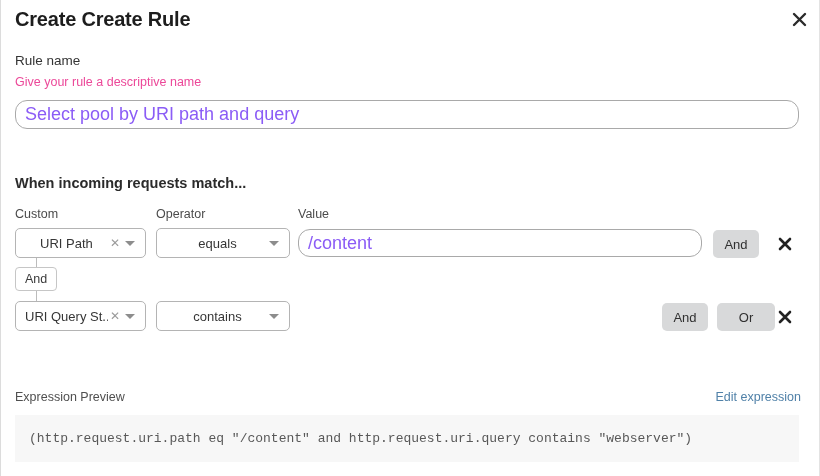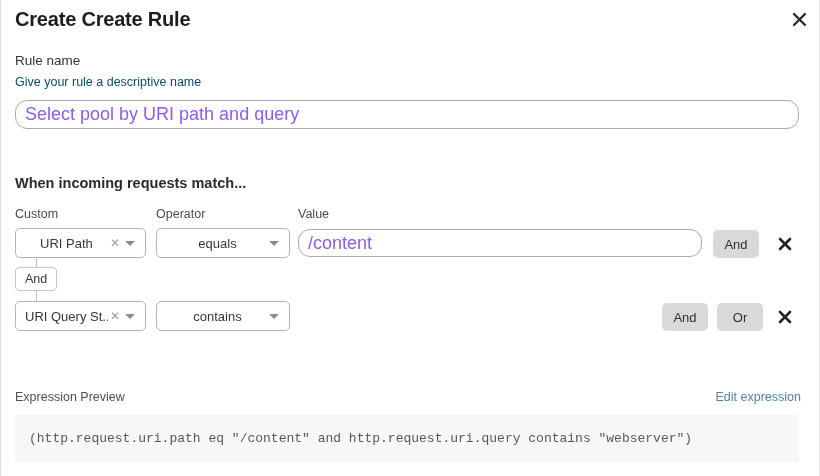--- a/index.html
+++ b/index.html
@@ -30,21 +30,21 @@
   .title {
     position: absolute; left: 14px; top: 8px;
     font-size: 20px; font-weight: bold;
     color: #1d1d1d; letter-spacing: -0.2px;
   }
 
   .section-label {
     position: absolute; font-size: 13.5px; color: #343434;
   }
   .helper-text {
-    position: absolute; font-size: 12.5px; color: #0c4a6e;
+    position: absolute; font-size: 12.5px; color: #ec4899;
   }
   .group-heading {
     position: absolute; font-size: 14.5px; font-weight: bold; color: #2b2b2b;
   }
   .col-label {
     position: absolute; font-size: 12.5px; color: #4b4b4b;
   }
 
   .text-input {
     position: absolute;
@@ -200,21 +200,21 @@
     <span class="chevron"></span>
   </div>
 
   <div class="select-box" style="left:155px; top:301px; width:134px;">
     <span class="select-text">contains</span>
     <span class="chevron"></span>
   </div>
 
 
   <button class="pill-btn" style="left:661px; top:303px; width:46px;">And</button>
-  <button class="pill-btn" style="left:716px; top:303px; width:46px;">Or</button>
+  <button class="pill-btn" style="left:716px; top:303px; width:58px;">Or</button>
 
   <button class="row-delete" style="left:773px; top:306px;">
     <svg width="14" height="14" viewBox="0 0 14 14">
       <path d="M2 2 L12 12 M12 2 L2 12" stroke="#222222" stroke-width="2.6" stroke-linecap="round"></path>
     </svg>
   </button>
 
   <div id="expr-preview-label">Expression Preview</div>
   <a id="edit-expression-link">Edit expression</a>
   <div id="expr-code">(http.request.uri.path eq "/content" and http.request.uri.query contains "webserver")</div>

